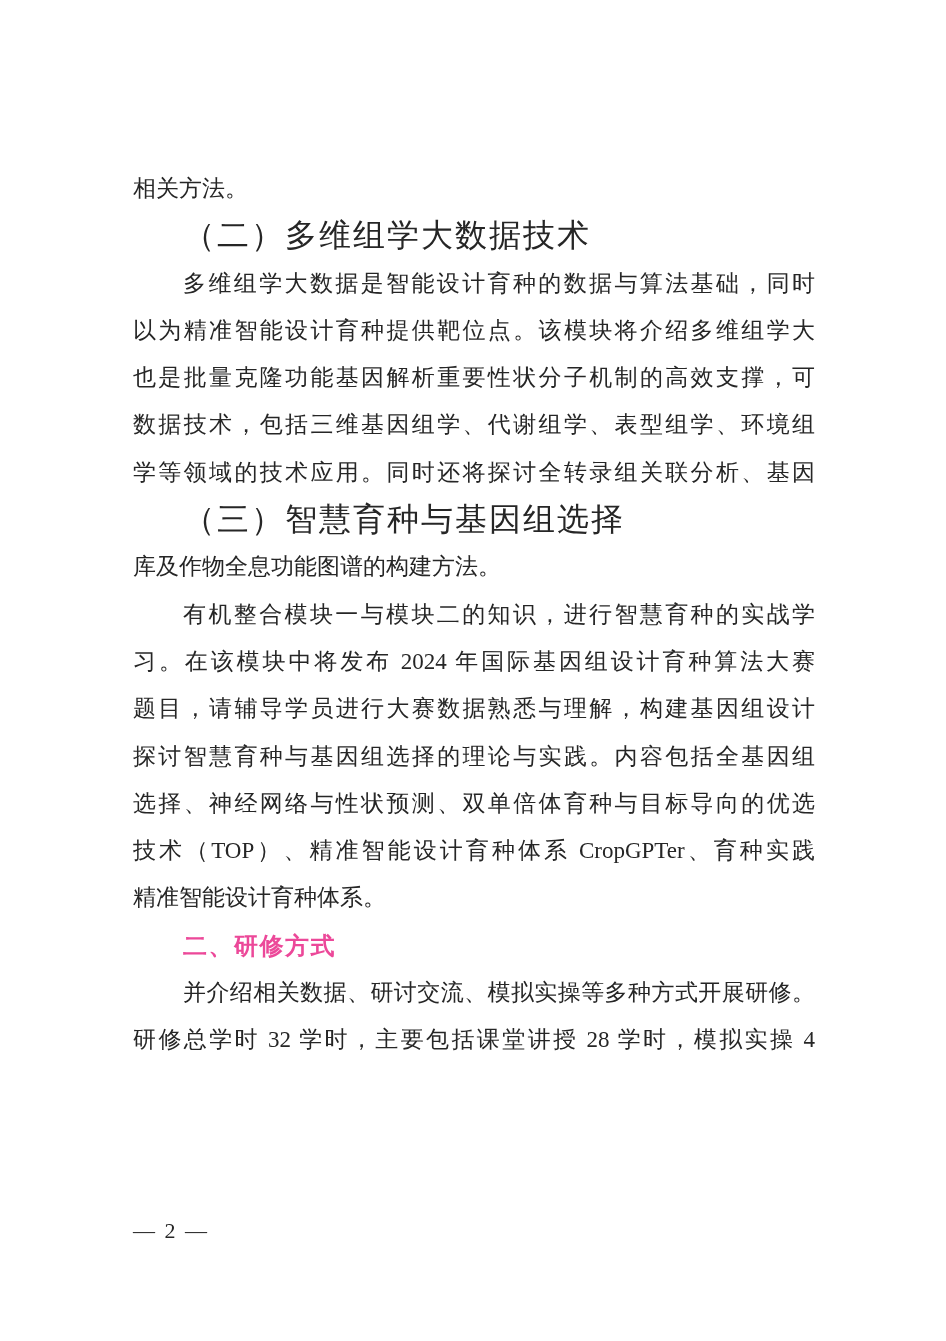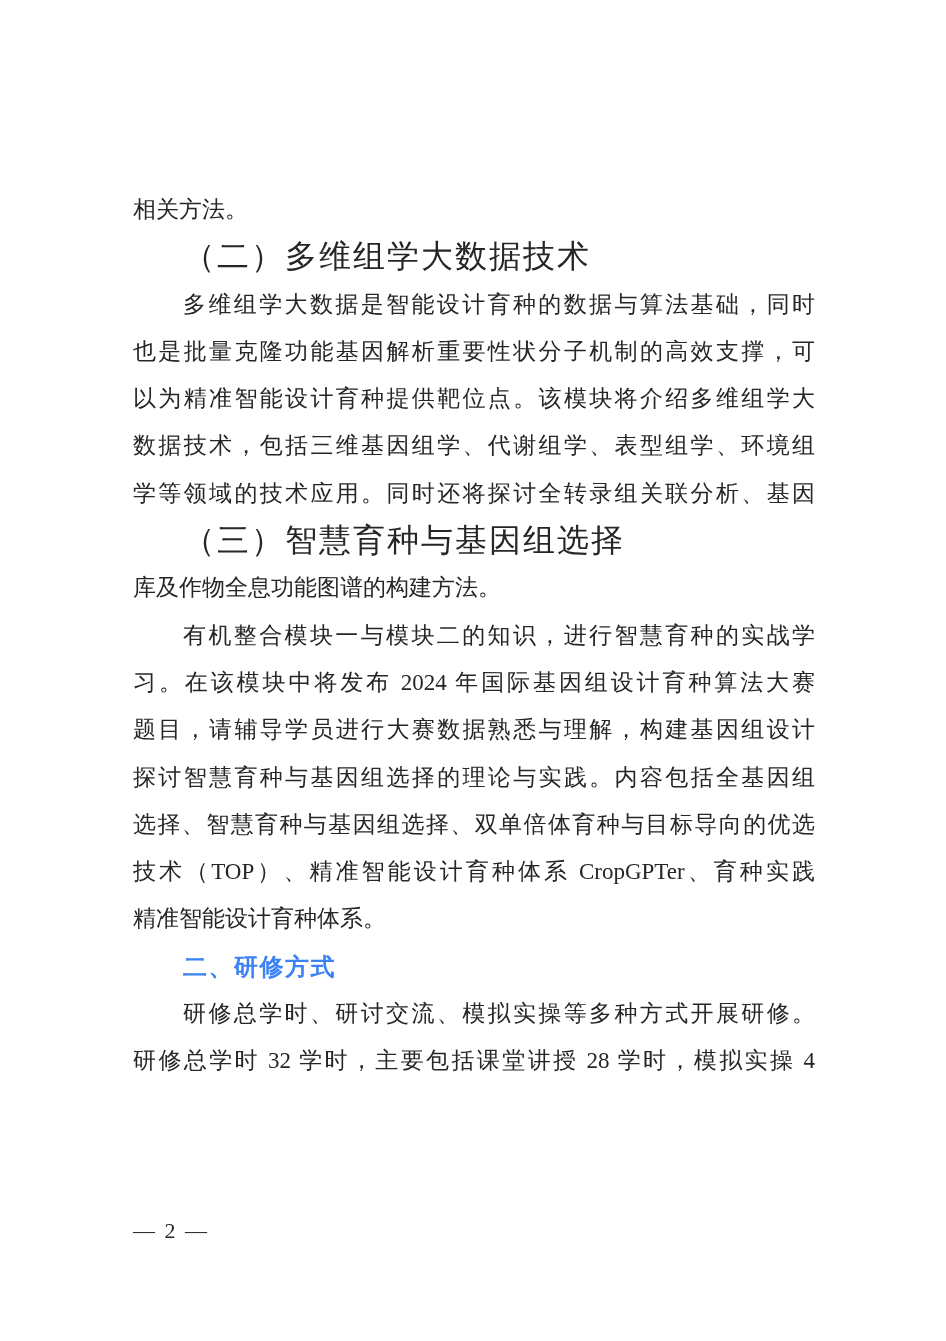--- a/index.html
+++ b/index.html
@@ -11,21 +11,21 @@
     height: 1341px;
     background: #ffffff;
     position: relative;
     overflow: hidden;
     font-family: "Liberation Serif", "DejaVu Serif", serif;
     color: #262626;
   }
   .doc {
     position: absolute;
     left: 133px;
-    top: 186px;
+    top: 165px;
     width: 682px;
   }
   .line {
     height: 47.3px;
     line-height: 47.3px;
     font-size: 23px;
   }
   .full {
     text-align: justify;
     text-align-last: justify;
@@ -35,49 +35,49 @@
   }
   .heading-kai {
     font-size: 32px;
     letter-spacing: 2px;
   }
   .heading-bold {
     font-family: "Liberation Sans", "DejaVu Sans", sans-serif;
     font-weight: 700;
     font-size: 24px;
     letter-spacing: 1.5px;
-    color: #3b82f6;
+    color: #ec4899;
   }
   .pagenum {
     position: absolute;
     left: 133px;
     top: 1214px;
     font-size: 22px;
     line-height: 34px;
     letter-spacing: 2px;
   }
 </style>
 </head>
 <body>
 
 <div class="doc">
   <div class="line">相关方法。</div>
   <div class="line heading-kai indent">（二）多维组学大数据技术</div>
   <div class="line full indent">多维组学大数据是智能设计育种的数据与算法基础，同时</div>
+  <div class="line full">以为精准智能设计育种提供靶位点。该模块将介绍多维组学大</div>
   <div class="line full">也是批量克隆功能基因解析重要性状分子机制的高效支撑，可</div>
-  <div class="line full">以为精准智能设计育种提供靶位点。该模块将介绍多维组学大</div>
   <div class="line full">数据技术，包括三维基因组学、代谢组学、表型组学、环境组</div>
   <div class="line full">学等领域的技术应用。同时还将探讨全转录组关联分析、基因</div>
   <div class="line heading-kai indent">（三）智慧育种与基因组选择</div>
   <div class="line">库及作物全息功能图谱的构建方法。</div>
   <div class="line full indent">有机整合模块一与模块二的知识，进行智慧育种的实战学</div>
   <div class="line full">习。在该模块中将发布 2024 年国际基因组设计育种算法大赛</div>
   <div class="line full">题目，请辅导学员进行大赛数据熟悉与理解，构建基因组设计</div>
   <div class="line full">探讨智慧育种与基因组选择的理论与实践。内容包括全基因组</div>
-  <div class="line full">选择、智慧育种与基因组选择、双单倍体育种与目标导向的优选</div>
+  <div class="line full">选择、神经网络与性状预测、双单倍体育种与目标导向的优选</div>
   <div class="line full">技术（TOP）、精准智能设计育种体系 CropGPTer、育种实践</div>
   <div class="line">精准智能设计育种体系。</div>
   <div class="line heading-bold indent">二、研修方式</div>
-  <div class="line full indent">研修总学时、研讨交流、模拟实操等多种方式开展研修。</div>
+  <div class="line full indent">并介绍相关数据、研讨交流、模拟实操等多种方式开展研修。</div>
   <div class="line full">研修总学时 32 学时，主要包括课堂讲授 28 学时，模拟实操 4</div>
 </div>
 
 <div class="pagenum">— 2 —</div>
 
 </body></html>

